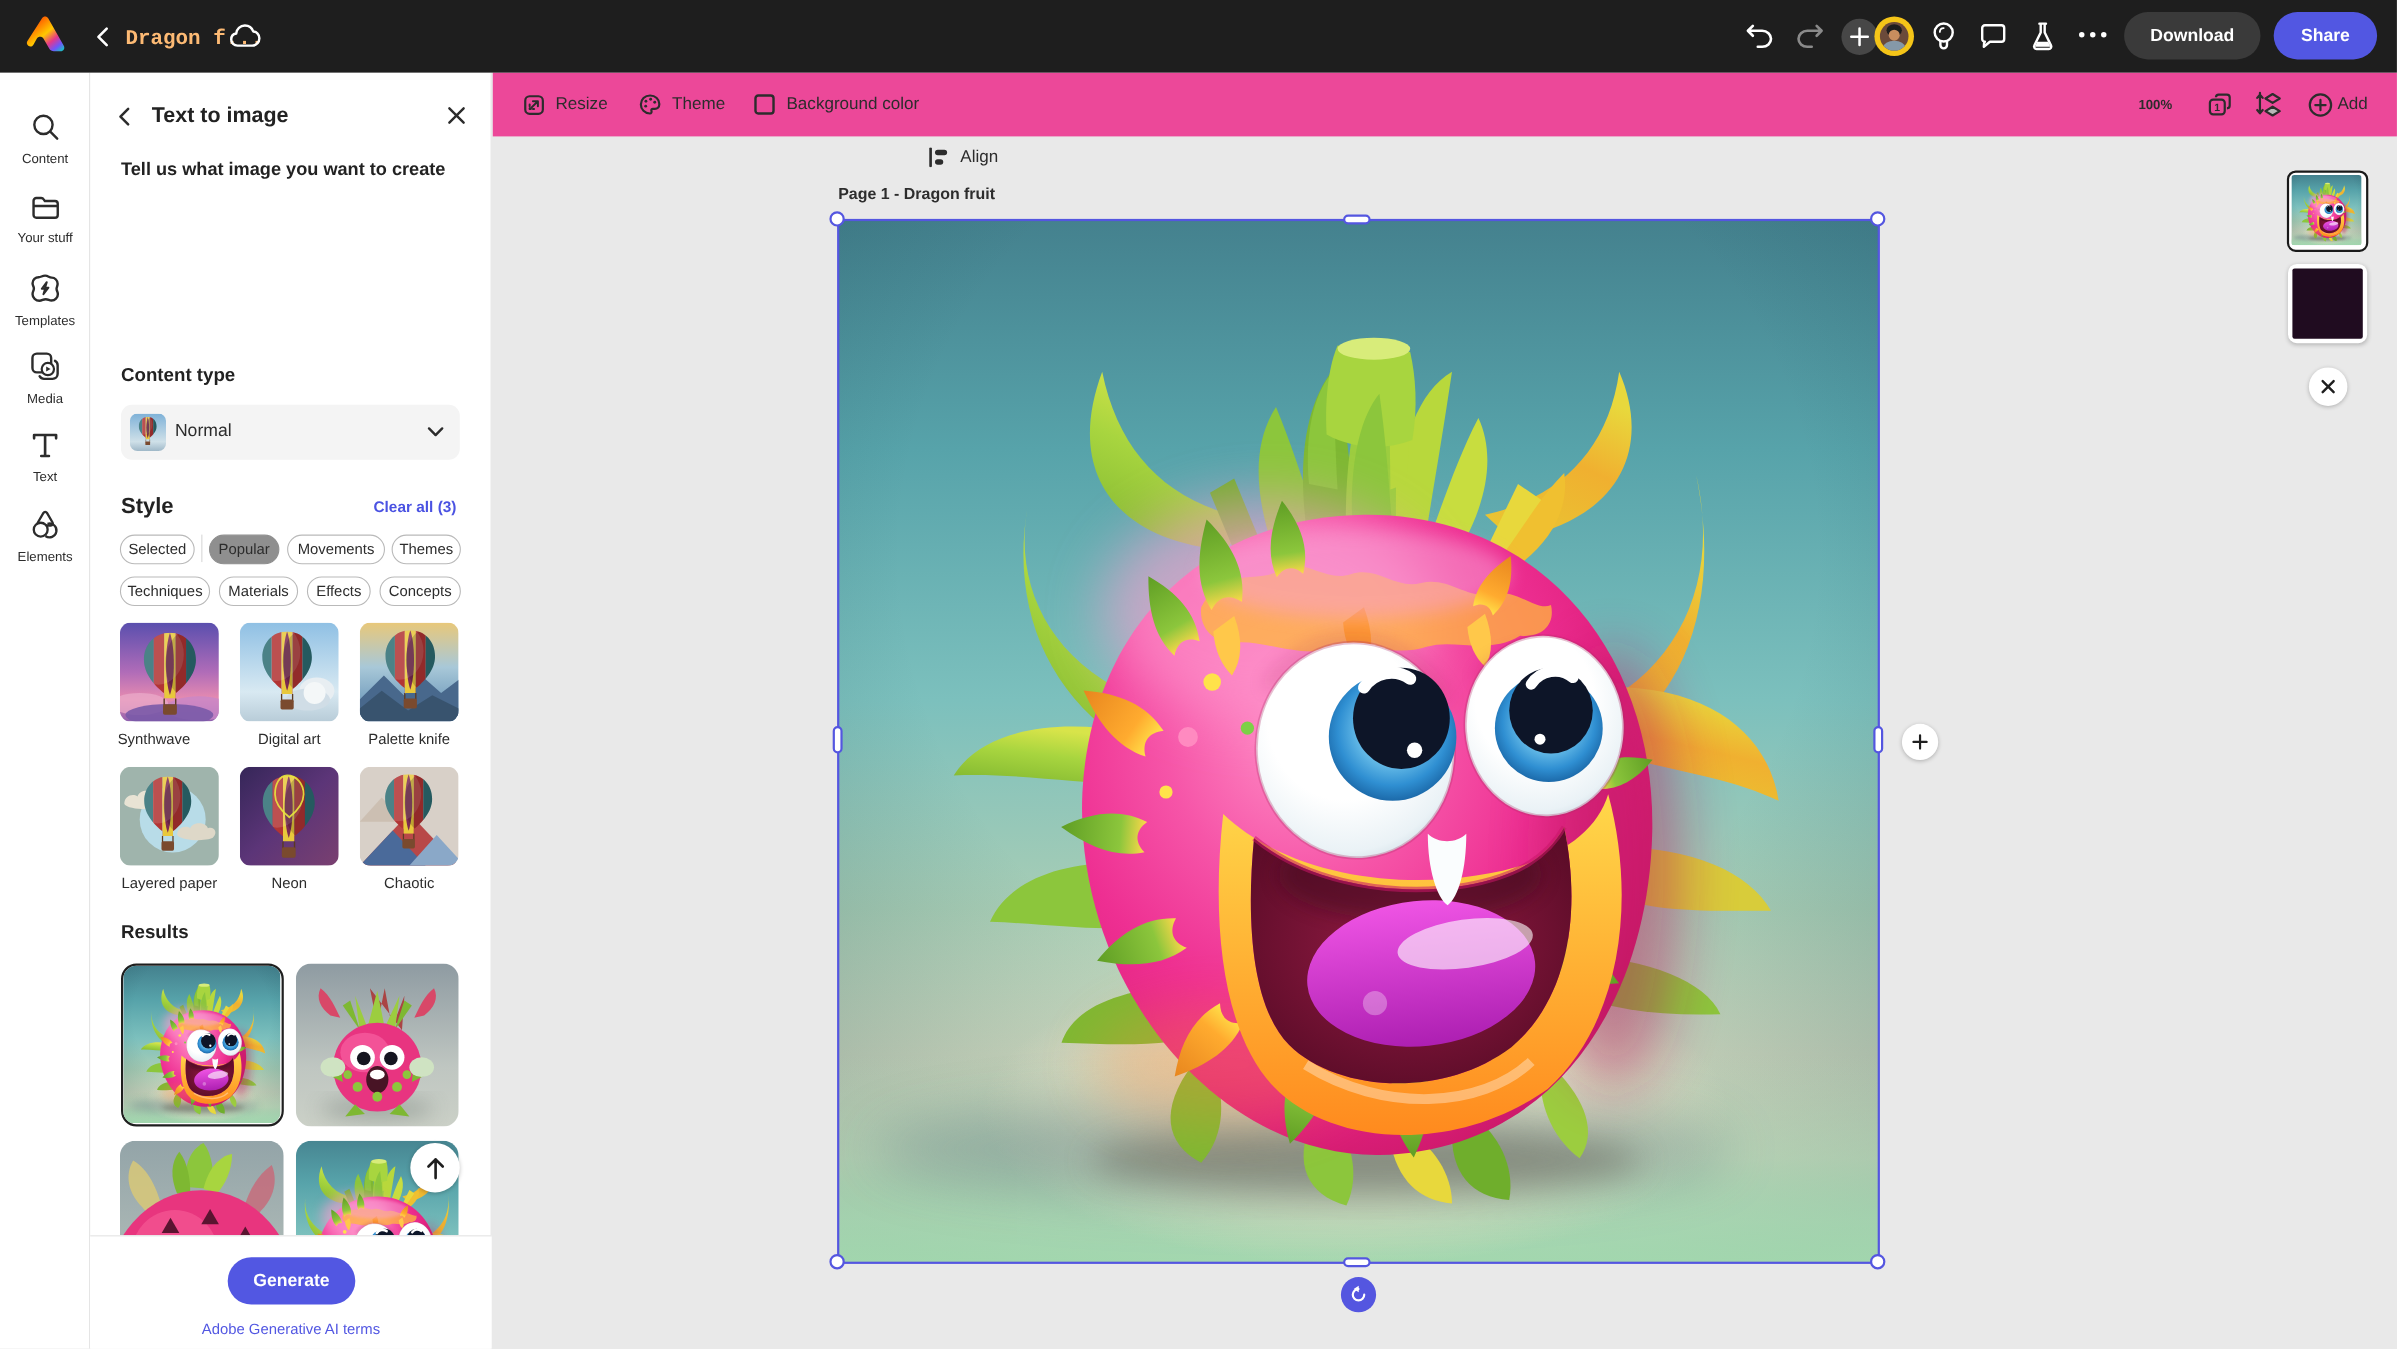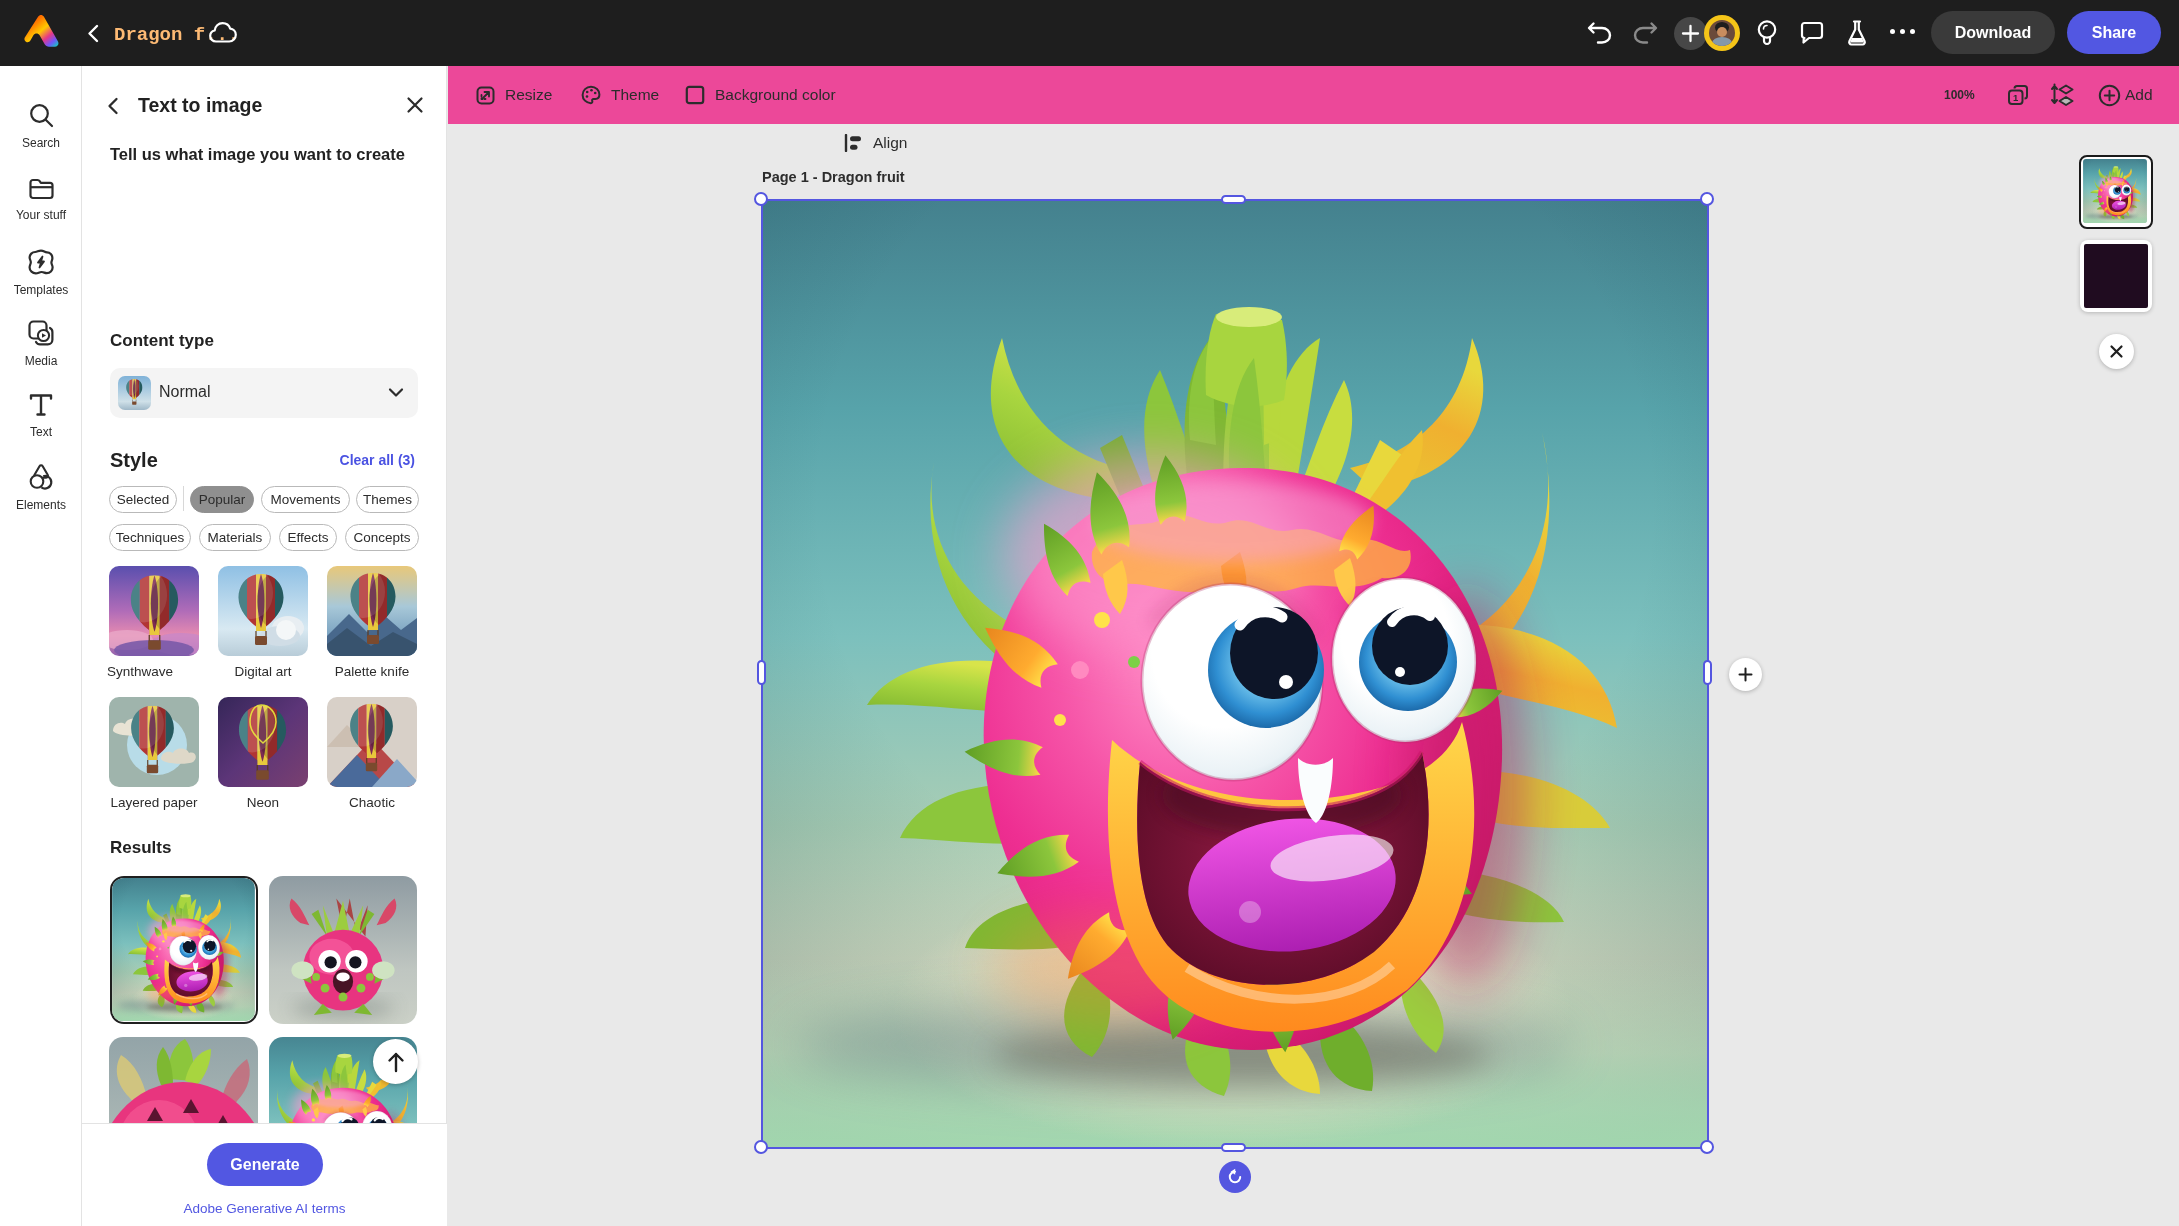--- a/index.html
+++ b/index.html
@@ -96,21 +96,21 @@
   <div class="pill" style="left:1931px; width:124px; background:#3a3a3a;">Download</div>
   <div class="pill" style="left:2067px; width:94px; background:#5257e2;">Share</div>
 </div>
 
 <div class="leftrail">
   <div class="railitem" style="top:36px;">
     <svg width="27" height="27" viewBox="0 0 27 27">
         <circle cx="11.5" cy="11.5" r="8.3" fill="none" stroke="#2c2c2c" stroke-width="2.2"></circle>
         <path d="M17.7 17.7 L24 24" stroke="#2c2c2c" stroke-width="2.2" stroke-linecap="round"></path>
       </svg>
-    <div class="lbl">Search</div>
+    <div class="lbl">Content</div>
   </div>
   <div class="railitem" style="top:111px;">
     <svg width="27" height="24" viewBox="0 0 27 24">
         <path d="M2.5 5.5 C2.5 4.1 3.6 3 5 3 L9.5 3 C10.4 3 11.2 3.4 11.7 4.2 L12.8 5.8 L22 5.8 C23.4 5.8 24.5 6.9 24.5 8.3 L24.5 18.5 C24.5 19.9 23.4 21 22 21 L5 21 C3.6 21 2.5 19.9 2.5 18.5 Z" fill="none" stroke="#2c2c2c" stroke-width="2.2" stroke-linejoin="round"></path>
         <path d="M2.5 10.2 L24.5 10.2" stroke="#2c2c2c" stroke-width="2.2"></path>
       </svg>
     <div class="lbl">Your stuff</div>
   </div>
   <div class="railitem" style="top:182px;">
     <svg width="28" height="28" viewBox="0 0 28 28">

